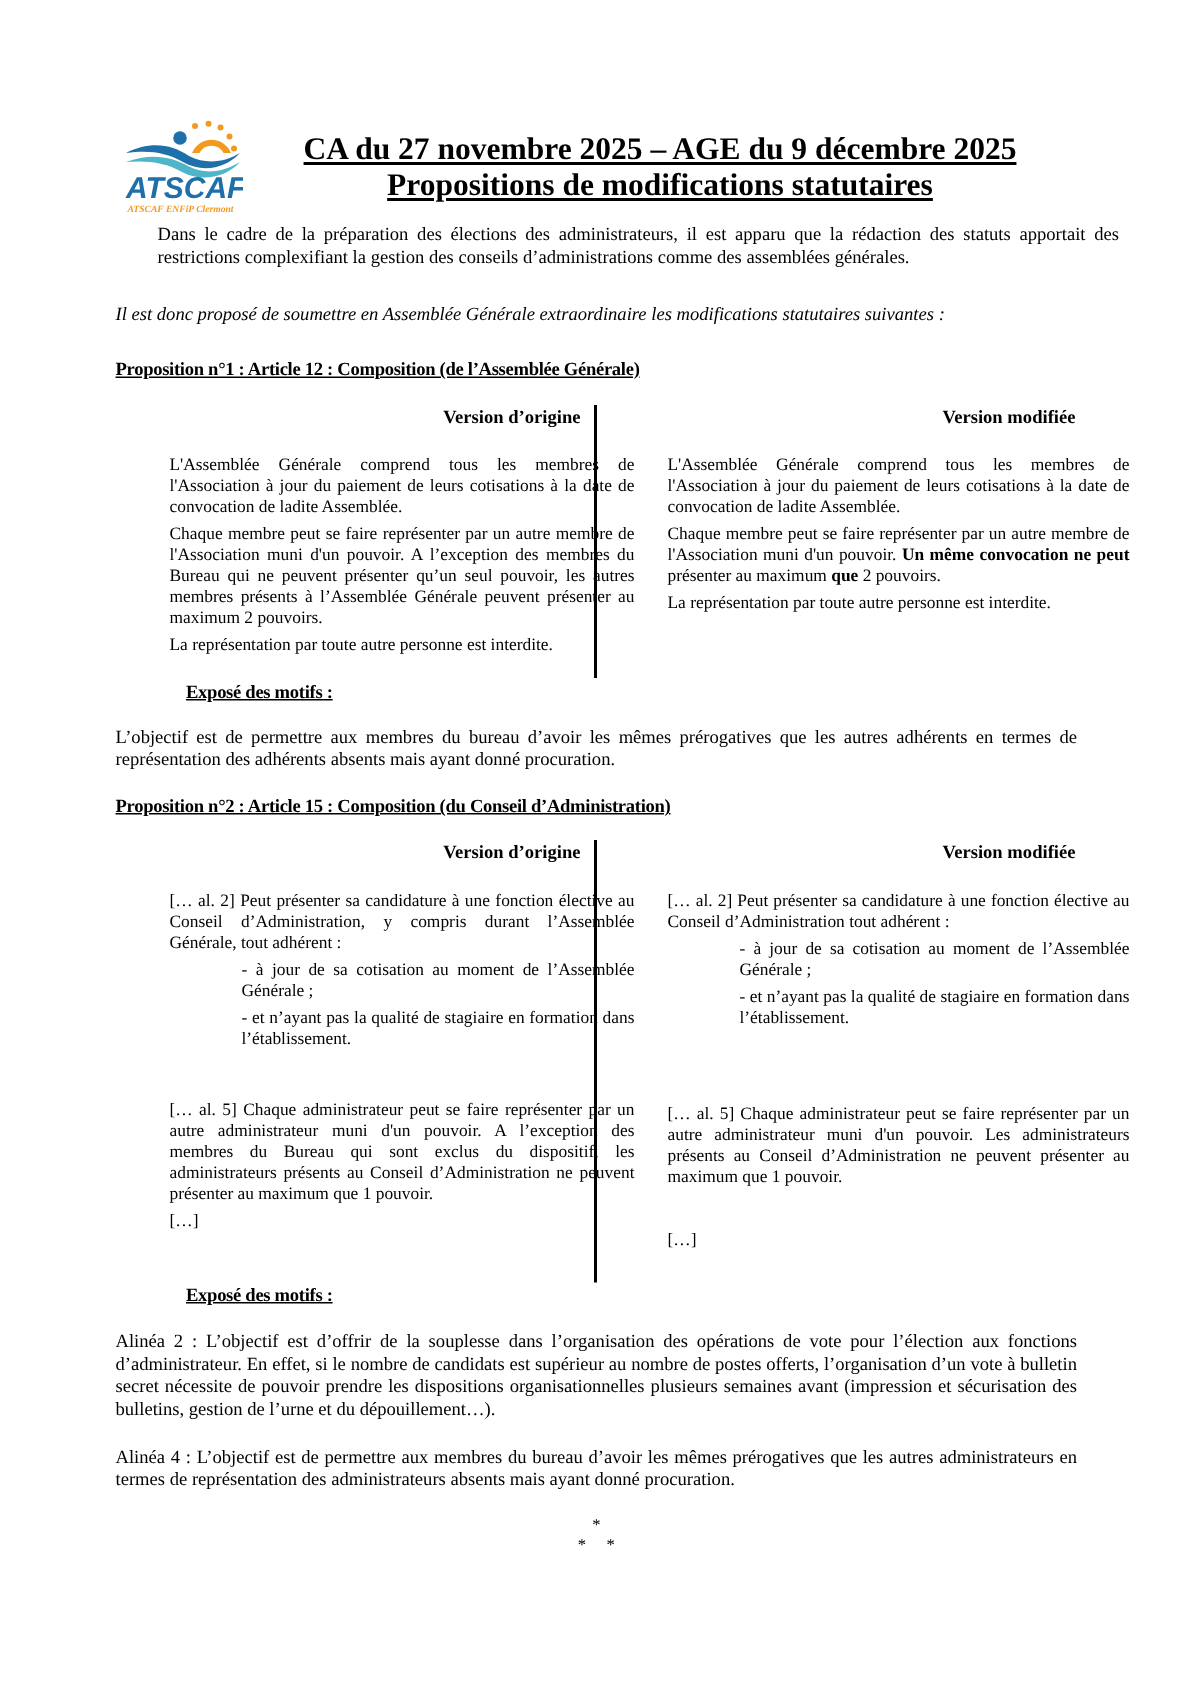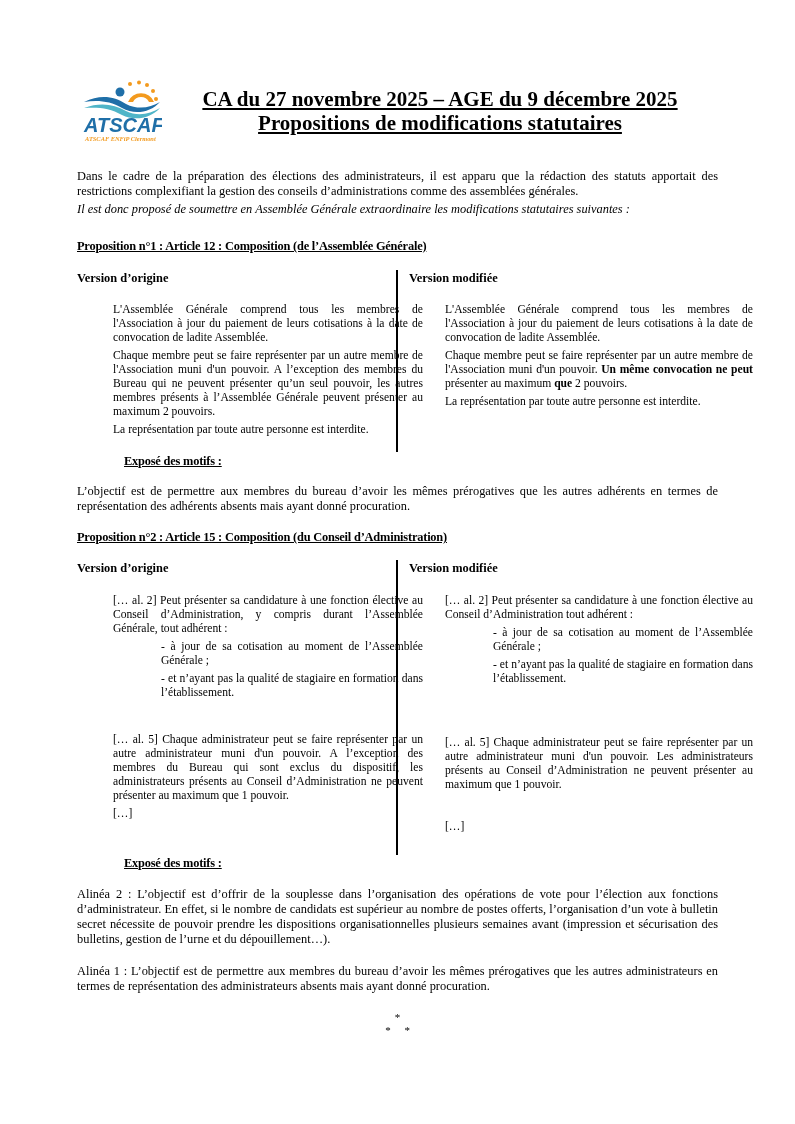--- a/index.html
+++ b/index.html
@@ -20,21 +20,21 @@
       font-size: 12.4px; line-height: 15px; text-align: justify;
     }
     .body-block { left: 77px; width: 641px; }
     .heading-u {
       font-weight: bold; text-decoration: underline; font-size: 12.4px; line-height: 15px;
       font-family: "Liberation Serif", serif;
       letter-spacing: -0.2px;
     }
     .col-left { left: 77px; width: 310px; }
     .col-right { left: 409px; width: 308px; }
-    .col-head { text-align: left; font-weight: bold; font-size: 12.4px; line-height: 15px; }
+    .col-head { text-align: right; font-weight: bold; font-size: 12.4px; line-height: 15px; }
     .cell { font-size: 11.6px; line-height: 14px; text-align: justify; margin-left: 36px; }
     .cell p { margin-bottom: 4px; }
     .indent { padding-left: 48px; }
     .vline { width: 2px; background: #000; }
     .stars { left: 0; width: 795px; text-align: center; font-size: 11px; line-height: 13px; }
     b { font-weight: bold; }
   </style>
 </head>
 <body>
 
@@ -56,21 +56,21 @@
     <path d="M4 22 C20 14, 34 16, 46 24 C58 30, 70 28, 80 22 C70 33, 54 35, 42 28 C30 21, 18 20, 4 22 Z" fill="#1f6fa8"></path>
     <path d="M4 28 C20 22, 34 24, 46 31 C58 37, 70 34, 80 28 C70 39, 54 41, 42 35 C30 28, 18 27, 4 28 Z" fill="#4fb5c8"></path>
     <text x="4" y="52" font-family="Liberation Sans, sans-serif" font-weight="bold" font-style="italic" font-size="20" fill="#1f6fa8">ATSCAF</text>
     <text x="5" y="61" font-family="Liberation Serif, serif" font-weight="bold" font-style="italic" font-size="6.4" fill="#f39a1e">ATSCAF ENFiP Clermont</text>
   </svg>
 </div>
 
 <div class="abs title" style="top:87px;">CA du 27 novembre 2025 – AGE du 9 décembre 2025</div>
 <div class="abs title" style="top:111px;">Propositions de modifications statutaires</div>
 
-<div class="abs p body-block" style="top:169px;">Dans le cadre de la préparation des élections des administrateurs, il est apparu que la rédaction des statuts apportait des restrictions complexifiant la gestion des conseils d’administrations comme des assemblées générales.</div>
+<div class="abs p body-block" style="top:149px;margin-left:28px;">Dans le cadre de la préparation des élections des administrateurs, il est apparu que la rédaction des statuts apportait des restrictions complexifiant la gestion des conseils d’administrations comme des assemblées générales.</div>
 <div class="abs p body-block" style="top:202px;font-style:italic;">Il est donc proposé de soumettre en Assemblée Générale extraordinaire les modifications statutaires suivantes :</div>
 
 <div class="abs heading-u" style="left:77px; top:239px;text-align:right;">Proposition n°1 : Article 12 : Composition (de l’Assemblée Générale)</div>
 
 <div class="abs col-head col-left" style="top:271px;">Version d’origine</div>
 <div class="abs col-head col-right" style="top:271px;">Version modifiée</div>
 
 <div class="abs vline" style="left:396px; top:270px; height:182px;"></div>
 
 <div class="abs cell col-left" style="top:303px;">
@@ -110,16 +110,16 @@
   <p class="indent">- à jour de sa cotisation au moment de l’Assemblée Générale ;</p>
   <p class="indent">- et n’ayant pas la qualité de stagiaire en formation dans l’établissement.</p>
 </div>
 <div class="abs cell col-right" style="top:736px;">
   <p>[… al. 5] Chaque administrateur peut se faire représenter par un autre administrateur muni d'un pouvoir. Les administrateurs présents au Conseil d’Administration ne peuvent présenter au maximum que 1 pouvoir.</p>
 </div>
 <div class="abs cell col-right" style="top:820px;">[…]</div>
 
 <div class="abs heading-u" style="left:124px; top:856px;">Exposé des motifs :</div>
 <div class="abs p body-block" style="top:887px;">Alinéa 2 : L’objectif est d’offrir de la souplesse dans l’organisation des opérations de vote pour l’élection aux fonctions d’administrateur. En effet, si le nombre de candidats est supérieur au nombre de postes offerts, l’organisation d’un vote à bulletin secret nécessite de pouvoir prendre les dispositions organisationnelles plusieurs semaines avant (impression et sécurisation des bulletins, gestion de l’urne et du dépouillement…).</div>
-<div class="abs p body-block" style="top:964px;">Alinéa 1 : L’objectif est de permettre aux membres du bureau d’avoir les mêmes prérogatives que les autres administrateurs en termes de représentation des administrateurs absents mais ayant donné procuration.</div>
+<div class="abs p body-block" style="top:964px;">Alinéa 4 : L’objectif est de permettre aux membres du bureau d’avoir les mêmes prérogatives que les autres administrateurs en termes de représentation des administrateurs absents mais ayant donné procuration.</div>
 
 <div class="abs stars" style="top:1011px;">*</div>
 <div class="abs stars" style="top:1024px; white-space:pre;">*     *</div>
 
 </body></html>

